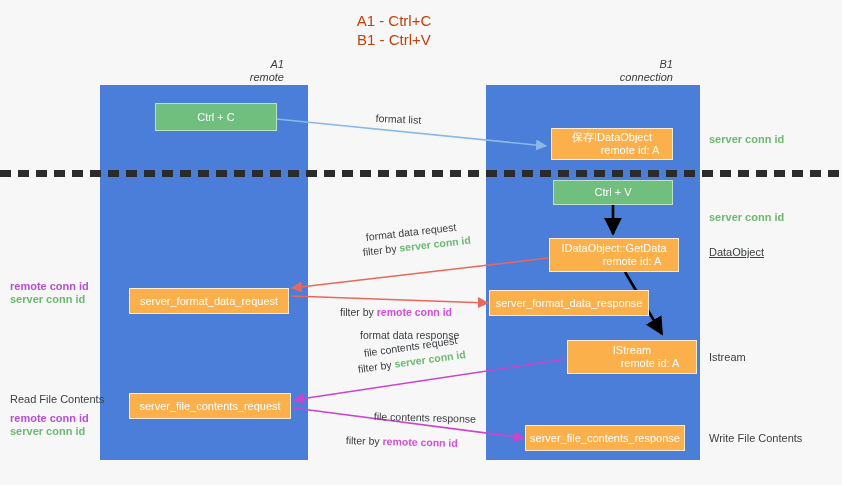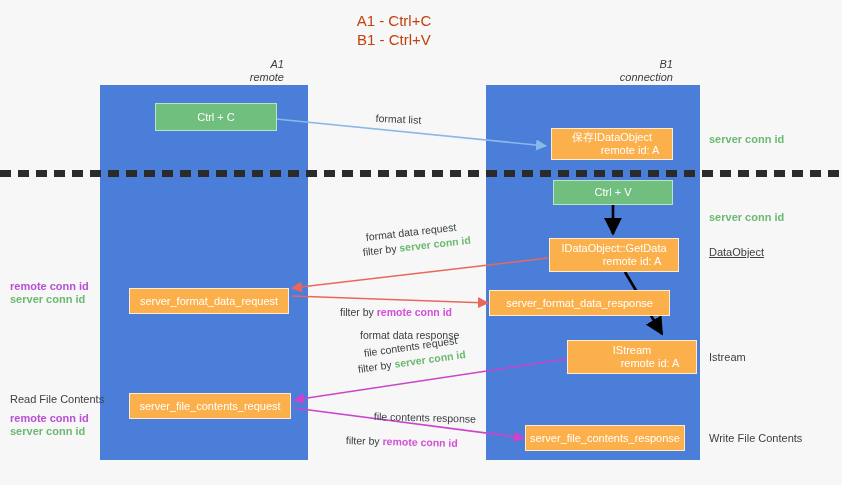--- a/index.html
+++ b/index.html
@@ -197,21 +197,21 @@
 
   <div class="node orange" style="left:567px; top:340px; width:130px; height:34px;">
     <span>IStream</span>
     <span class="l2">remote id: A</span>
   </div>
 
   <div class="node orange" style="left:129px; top:276px; width:160px; height:26px;margin-top:12px;">
     <span>server_format_data_request</span>
   </div>
 
-  <div class="node orange" style="left:489px; top:290px; width:181px; height:26px;">
+  <div class="node orange" style="left:489px; top:290px; width:160px; height:26px;">
     <span>server_format_data_response</span>
   </div>
 
   <div class="node orange" style="left:129px; top:393px; width:162px; height:26px;">
     <span>server_file_contents_request</span>
   </div>
 
   <div class="node orange" style="left:525px; top:425px; width:160px; height:26px;">
     <span>server_file_contents_response</span>
   </div>

